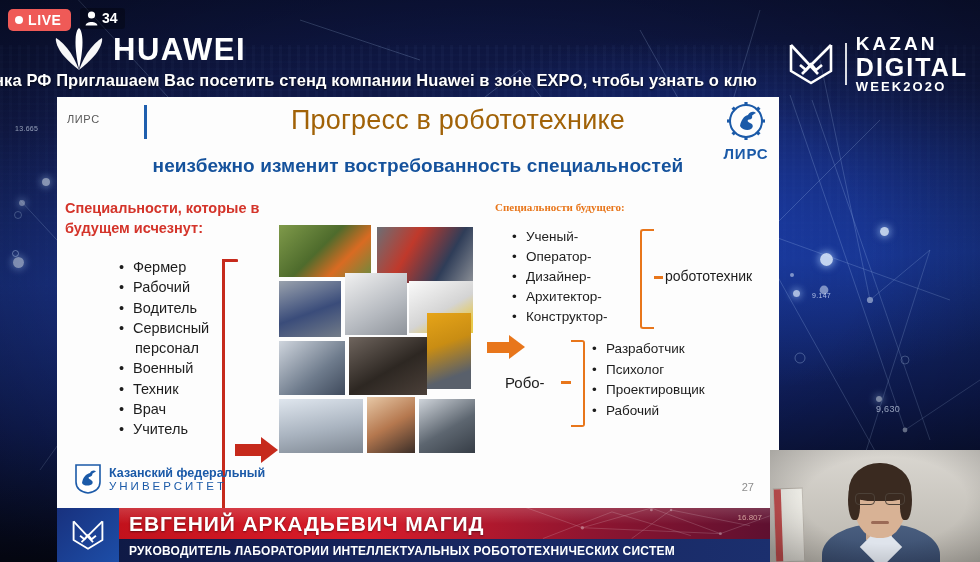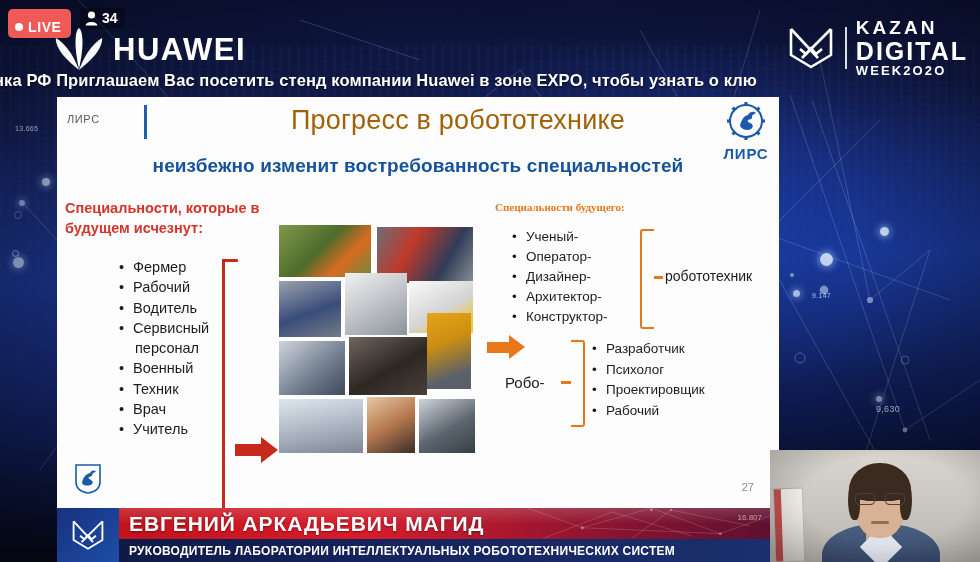--- a/index.html
+++ b/index.html
@@ -54,21 +54,21 @@
     position:absolute; border-radius:50%;
     border: 1px solid rgba(190,215,255,.5);
   }
 
   
   .live-badge {
     position: absolute; left: 8px; top: 9px;
     display: flex; align-items: center; gap: 5px;
     background: #ef5a57;
     border-radius: 5px;
-    padding: 10px 9px 3px 7px;
+    padding: 3px 9px 3px 7px;
     color: #fff; font-weight: bold; font-size: 14px;
     letter-spacing: .6px;
   }
   .live-dot { width: 8px; height: 8px; border-radius: 50%; background: #fff; }
 
   .viewers {
     position: absolute; left: 80px; top: 8px;
     display: flex; align-items: center; gap: 4px;
     color: #fff; font-size: 14px; font-weight: 600;
     background: rgba(0,0,0,.30);
@@ -82,21 +82,21 @@
     display: flex; align-items: center; gap: 10px; text-align: center;
   }
   .huawei-word {
     color: #ffffff; font-size: 31px; font-weight: bold;
     letter-spacing: 1.5px; line-height: 1;
     font-family: "Liberation Sans", sans-serif;
   }
 
   
   .kdw {
-    position: absolute; right: 12px; top: 18px;
+    position: absolute; right: 12px; top: 34px;
     display: flex; align-items: center; gap: 9px;
   }
   .kdw-bar { width: 2px; height: 42px; background: rgba(255,255,255,.85); }
   .kdw-text { color:#fff; line-height: 1.04; text-align: left; }
   .kdw-l1 { font-size: 19px; font-weight: bold; letter-spacing: 3.0px; }
   .kdw-l2 { font-size: 25px; font-weight: bold; letter-spacing: 2.0px; }
   .kdw-l3 { font-size: 13px; font-weight: bold; letter-spacing: 2.1px; }
 
   
   .ticker {
@@ -535,20 +535,24 @@
       <li><span class="bullet">•</span><span>Проектировщик</span></li>
       <li><span class="bullet">•</span><span>Рабочий</span></li>
     </ul>
 
     <div class="kfu">
       <svg width="26" height="30" viewBox="0 0 26 30">
         <path d="M1 1 H25 V18 C25 25 19 28 13 29 C7 28 1 25 1 18 Z" fill="#ffffff" stroke="#1b5aa8" stroke-width="1.6"></path>
         <path d="M7 19 C8 13 11 10 15 9 C17 8.6 18 10 17 11.5 C16 13 14 12.6 13.6 13.6 C13.2 14.6 15 15.4 16.6 16.4 C18.4 17.6 18 20 15.4 21 C12.4 22.2 8.2 21.6 7 19 Z" fill="#1b5aa8"></path>
         <path d="M15 9 C16.6 6.2 19.6 6 21 7.6 C19 8.4 17.4 9.4 16.6 10.8 Z" fill="#1b5aa8"></path>
       </svg>
+      <div class="kfu-text">
+        <div class="kfu-l1">Казанский федеральный</div>
+        <div class="kfu-l2">УНИВЕРСИТЕТ</div>
+      </div>
     </div>
 
     <div class="slide-num">27</div>
   </div>
 
   <div class="webcam">
     <div class="wc-wall"></div>
     <div class="wc-poster">
       <div class="wc-poster-red"></div>
     </div>

